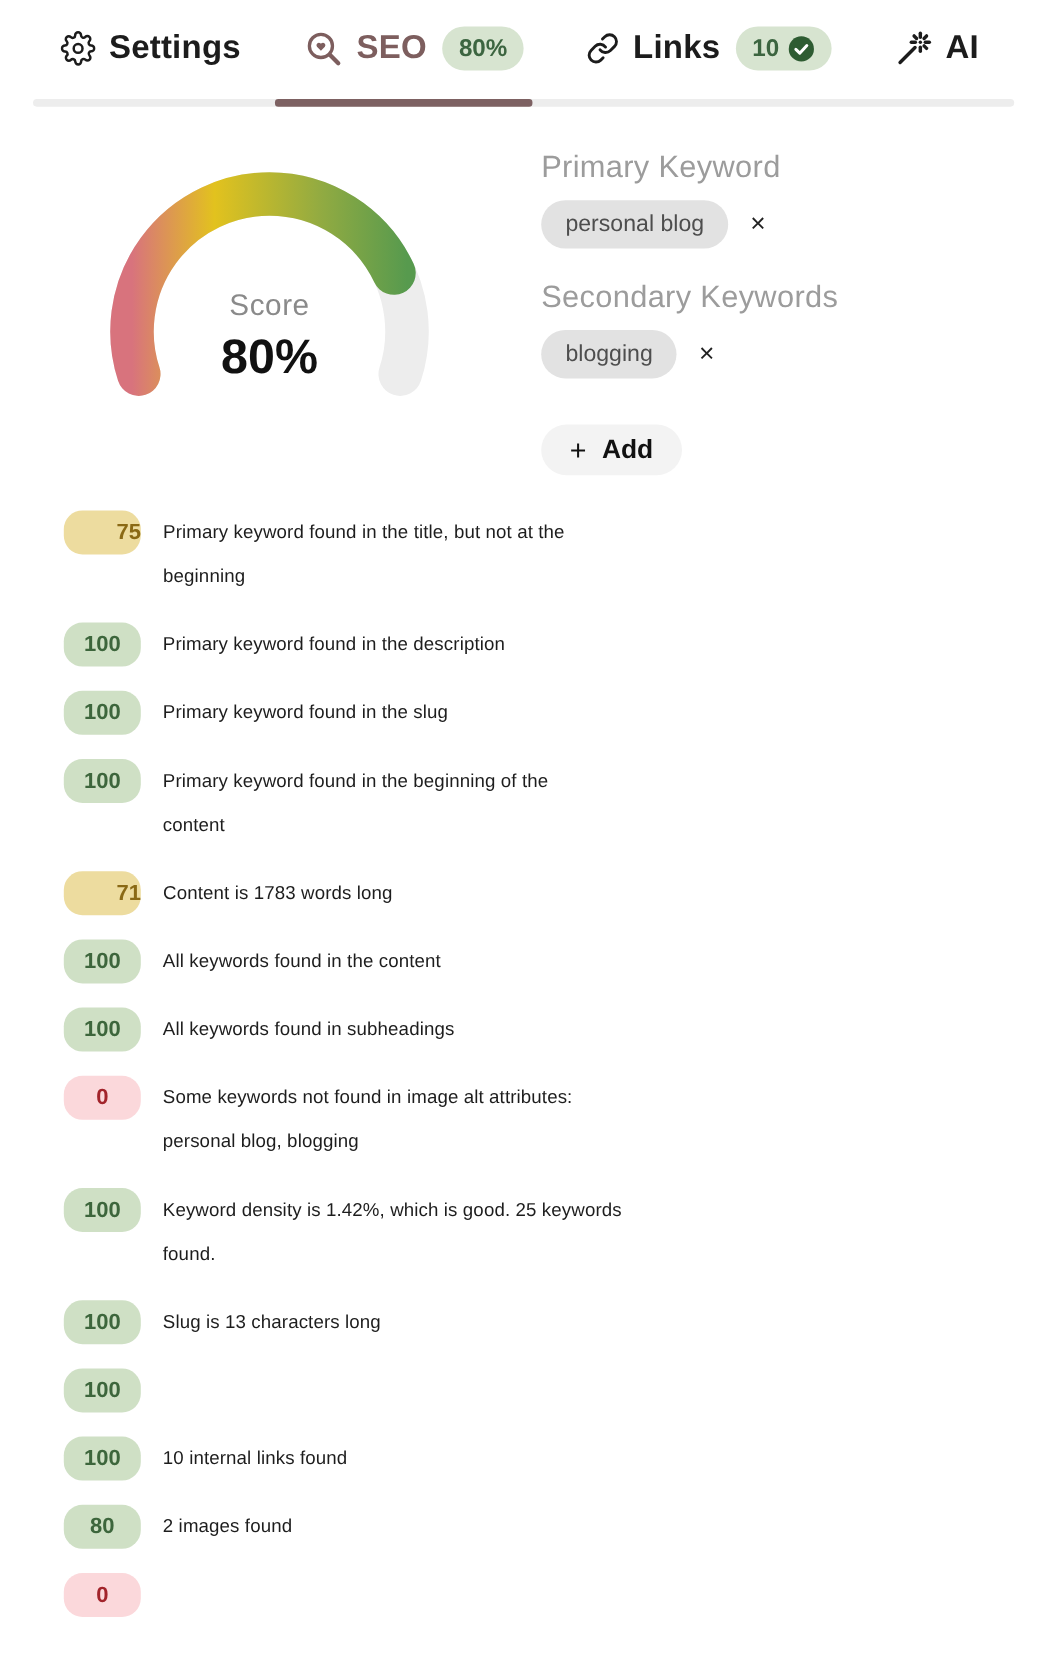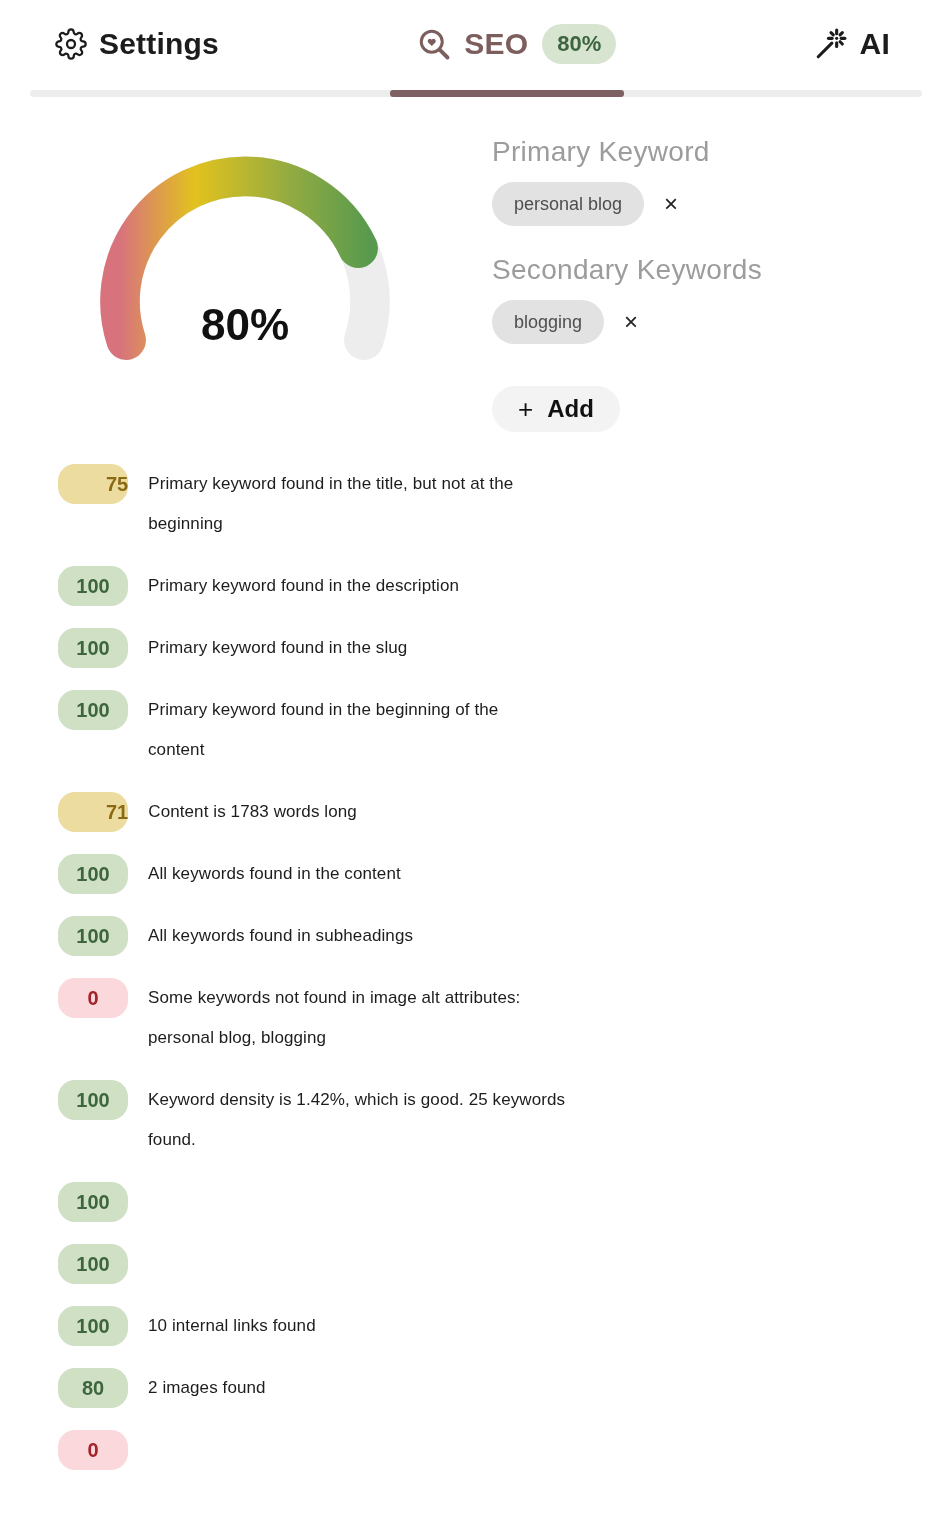--- a/index.html
+++ b/index.html
@@ -52,21 +52,21 @@
     position:absolute; left:0; right:0; top:160px; text-align:center;
     font-size:44px; font-weight:bold; color:#111;
   }
 
   .keywords { position:absolute; left:492px; top:36px; }
   .kw-label { font-size:28px; color:var(--label-gray); margin-bottom:14px; letter-spacing:0.3px; }
   .chip-row { display:flex; align-items:center; margin-bottom:28px; }
   .chip {
     display:inline-flex; align-items:center; height:44px; padding:0 22px;
     background:var(--chip-bg); border-radius:22px;
-    font-size:18px; color:var(--chip-text);
+    font-size:21px; color:var(--chip-text);
   }
   .chip-remove {
     border:none; background:none; font-size:24px; color:#222;
     margin-left:20px; cursor:pointer; line-height:1; font-family:inherit;
   }
   .add-btn {
     display:inline-flex; align-items:center; gap:14px; height:46px; padding:0 26px;
     background:var(--add-bg); border:none; border-radius:23px; cursor:pointer;
     font-family:inherit; margin-top:14px;
   }
@@ -109,20 +109,36 @@
           <span class="tab-icon">
             <svg width="36" height="36" viewBox="0 0 24 24" fill="none" stroke="var(--accent)" stroke-width="2" stroke-linecap="round">
               <circle cx="10.5" cy="10.5" r="7"></circle>
               <line x1="15.9" y1="15.9" x2="21" y2="21" stroke-width="2.6"></line>
               <path d="M10.5 13.4 8.1 11a1.5 1.5 0 0 1 2.1-2.1l.3.3.3-.3a1.5 1.5 0 0 1 2.1 2.1z" fill="var(--accent)" stroke="none"></path>
             </svg>
           </span>
           <span class="tab-label">SEO</span>
           <span class="tab-badge">
             <span>80%</span>
+          </span>
+        </div>
+        <div class="tab">
+          <span class="tab-icon">
+            <svg width="30" height="30" viewBox="0 0 24 24" fill="none" stroke="#1c1c1c" stroke-width="2.1" stroke-linecap="round" stroke-linejoin="round">
+              <path d="M10 13a5 5 0 0 0 7.54.54l3-3a5 5 0 0 0-7.07-7.07l-1.72 1.71"></path>
+              <path d="M14 11a5 5 0 0 0-7.54-.54l-3 3a5 5 0 0 0 7.07 7.07l1.71-1.71"></path>
+            </svg>
+          </span>
+          <span class="tab-label">Links</span>
+          <span class="tab-badge">
+            <span>10</span>
+            <svg width="25" height="25" viewBox="0 0 24 24">
+              <circle cx="12" cy="12" r="11" fill="var(--check-circle)"></circle>
+              <polyline points="7.2,12.4 10.6,15.7 16.8,9" fill="none" stroke="#fff" stroke-width="2.6" stroke-linecap="round" stroke-linejoin="round"></polyline>
+            </svg>
           </span>
         </div>
         <div class="tab">
           <span class="tab-icon">
             <svg width="34" height="34" viewBox="0 0 24 24" fill="none" stroke="#1c1c1c" stroke-width="2.2" stroke-linecap="round">
               <line x1="3" y1="21" x2="12.6" y2="11.4"></line>
               <circle cx="16" cy="8" r="1.1" fill="#1c1c1c" stroke="none"></circle>
               <line x1="16" y1="2.2" x2="16" y2="4.8"></line>
               <line x1="16" y1="11.2" x2="16" y2="13.8"></line>
               <line x1="10.2" y1="8" x2="12.8" y2="8"></line>
@@ -146,20 +162,21 @@
           <linearGradient id="gaugeGrad" x1="0" y1="0" x2="1" y2="0">
             <stop offset="0" style="stop-color:var(--gauge-red)"></stop>
             <stop offset="0.3" style="stop-color:var(--gauge-yellow)"></stop>
             <stop offset="0.68" style="stop-color:var(--gauge-yellowgreen)"></stop>
             <stop offset="1" style="stop-color:var(--gauge-green)"></stop>
           </linearGradient>
         </defs>
         <path d="M 45.9 192.1 A 120 120 0 1 1 274.1 192.1" fill="none" stroke="var(--gauge-rest)" stroke-width="38" stroke-linecap="round"></path>
         <path id="gauge-fill" d="M 45.9 192.1 A 120 120 0 1 1 274.1 192.1" fill="none" stroke="url(#gaugeGrad)" stroke-width="38" stroke-linecap="round" pathLength="100" stroke-dasharray="80 100"></path>
       </svg>
+      <div class="gauge-label">Score</div>
       <div class="gauge-value">80%</div>
     </div>
 
     <div class="keywords">
       <div class="kw-label">Primary Keyword</div>
       <div class="chip-row" id="primary-chips">
           <span class="chip">personal blog</span>
           <button class="chip-remove">×</button>
         </div>
       <div class="kw-label">Secondary Keywords</div>
@@ -211,20 +228,21 @@
         <p class="check-text">Some keywords not found in image alt attributes:
 personal blog, blogging</p>
       </div>
       <div class="check">
         <span class="badge good">100</span>
         <p class="check-text">Keyword density is 1.42%, which is good. 25 keywords
 found.</p>
       </div>
       <div class="check">
         <span class="badge good">100</span>
+        <p class="check-text">Slug is 13 characters long</p>
       </div>
       <div class="check">
         <span class="badge good">100</span>
       </div>
       <div class="check">
         <span class="badge good">100</span>
         <p class="check-text">10 internal links found</p>
       </div>
       <div class="check">
         <span class="badge good">80</span>

